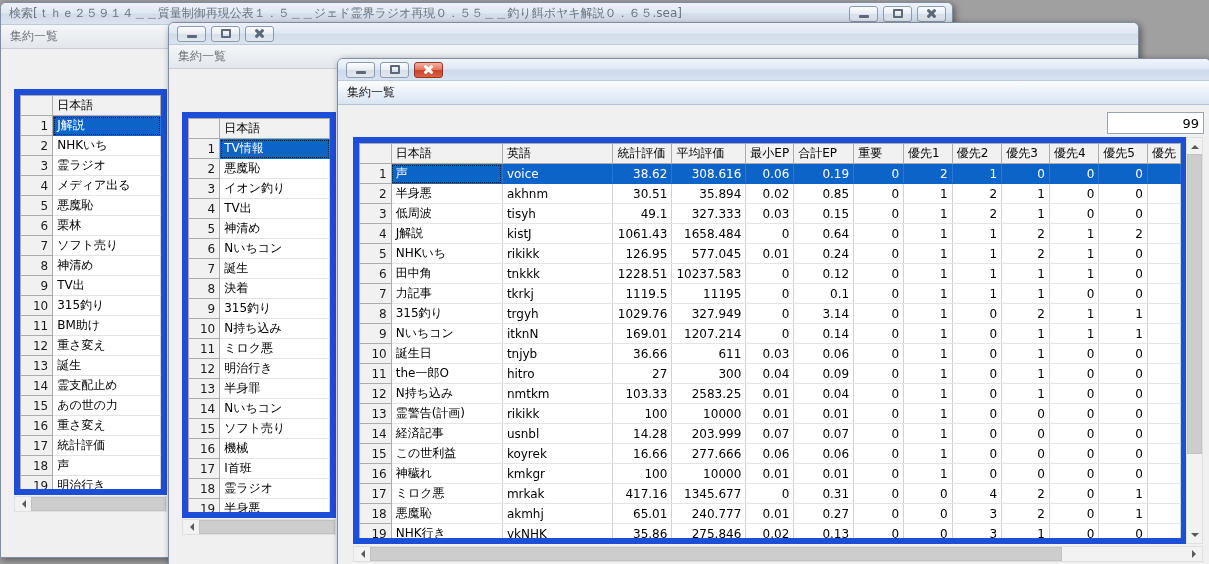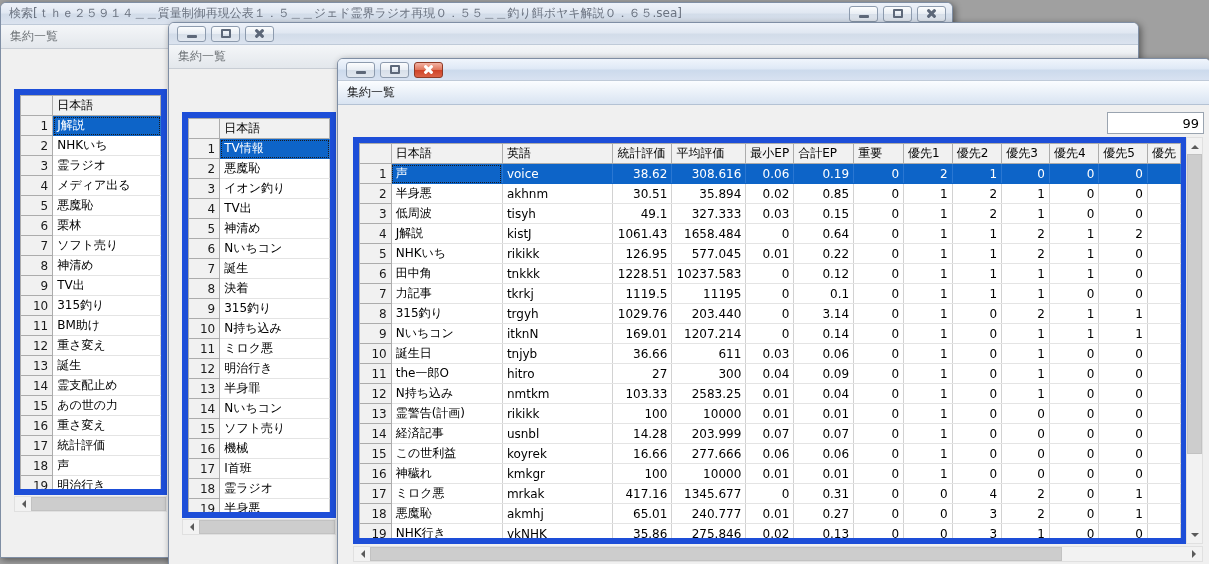--- a/index.html
+++ b/index.html
@@ -456,21 +456,21 @@
               <td class="num">2</td>
               <td class="num"></td>
             </tr>
             <tr>
               <td class="c-rnum">5</td>
               <td class="txt">NHKいち</td>
               <td class="txt">rikikk</td>
               <td class="num">126.95</td>
               <td class="num">577.045</td>
               <td class="num">0.01</td>
-              <td class="num">0.22</td>
+              <td class="num">0.24</td>
               <td class="num">0</td>
               <td class="num">1</td>
               <td class="num">1</td>
               <td class="num">2</td>
               <td class="num">1</td>
               <td class="num">0</td>
               <td class="num"></td>
             </tr>
             <tr>
               <td class="c-rnum">6</td>
@@ -502,21 +502,21 @@
               <td class="num">1</td>
               <td class="num">0</td>
               <td class="num">0</td>
               <td class="num"></td>
             </tr>
             <tr>
               <td class="c-rnum">8</td>
               <td class="txt">315釣り</td>
               <td class="txt">trgyh</td>
               <td class="num">1029.76</td>
-              <td class="num">203.440</td>
+              <td class="num">327.949</td>
               <td class="num">0</td>
               <td class="num">3.14</td>
               <td class="num">0</td>
               <td class="num">1</td>
               <td class="num">0</td>
               <td class="num">2</td>
               <td class="num">1</td>
               <td class="num">1</td>
               <td class="num"></td>
             </tr>

